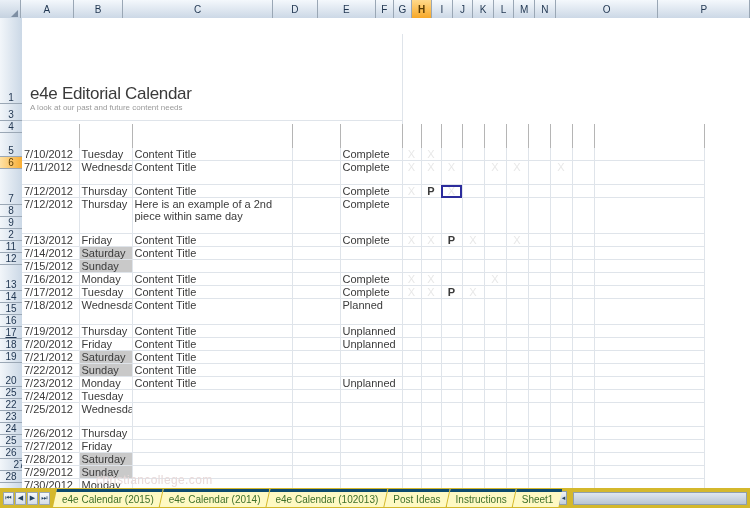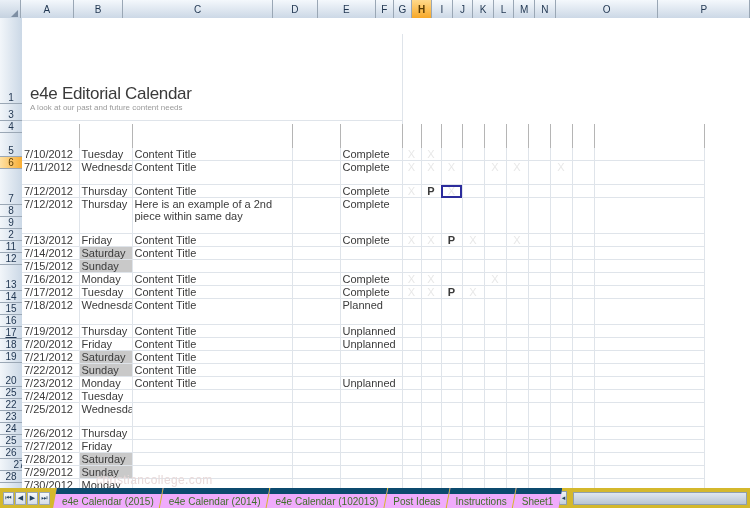--- a/index.html
+++ b/index.html
@@ -89,22 +89,22 @@
       white-space:nowrap;}
   
   #tabbar{position:absolute;left:0;bottom:0;width:750px;height:20px;
      background:#d4b82c;display:flex;align-items:center;}
   #navbtns{display:flex;align-items:center;gap:1px;padding:0 3px;
      height:16px;}
   .nb{width:11px;height:13px;background:linear-gradient(#f6f8fa,#d5dde7);
       border:1px solid #98a6b4;display:flex;align-items:center;
       justify-content:center;font-size:7px;color:#23425f;box-sizing:border-box;}
   .tab{height:15px;padding:0 9px;display:flex;align-items:center;
-     font-size:10px;color:#3f6f2a;background:#f0abfc;
-     border-top:6px solid #0c4a6e;
+     font-size:10px;color:#3f6f2a;background:#fef9c3;
+     border-top:3px solid #0c4a6e;
      clip-path:polygon(4px 0,100% 0,calc(100% - 4px) 100%,0 100%);
      margin-right:-3px;}
   .tab.active{background:#ffffff;color:#1a1a1a;font-weight:bold;
      border-top:1px solid #ffffff;}
   #hscroll{flex:1;height:13px;margin:0 3px 0 6px;
      background:linear-gradient(#dfe6ee,#b8c5d4);
      border:1px solid #8f9fae;box-sizing:border-box;}
   #splitter{width:8px;height:14px;background:linear-gradient(#eef2f7,#c3cfdc);
      border:1px solid #8f9fae;box-sizing:border-box;
      display:flex;align-items:center;justify-content:center;

